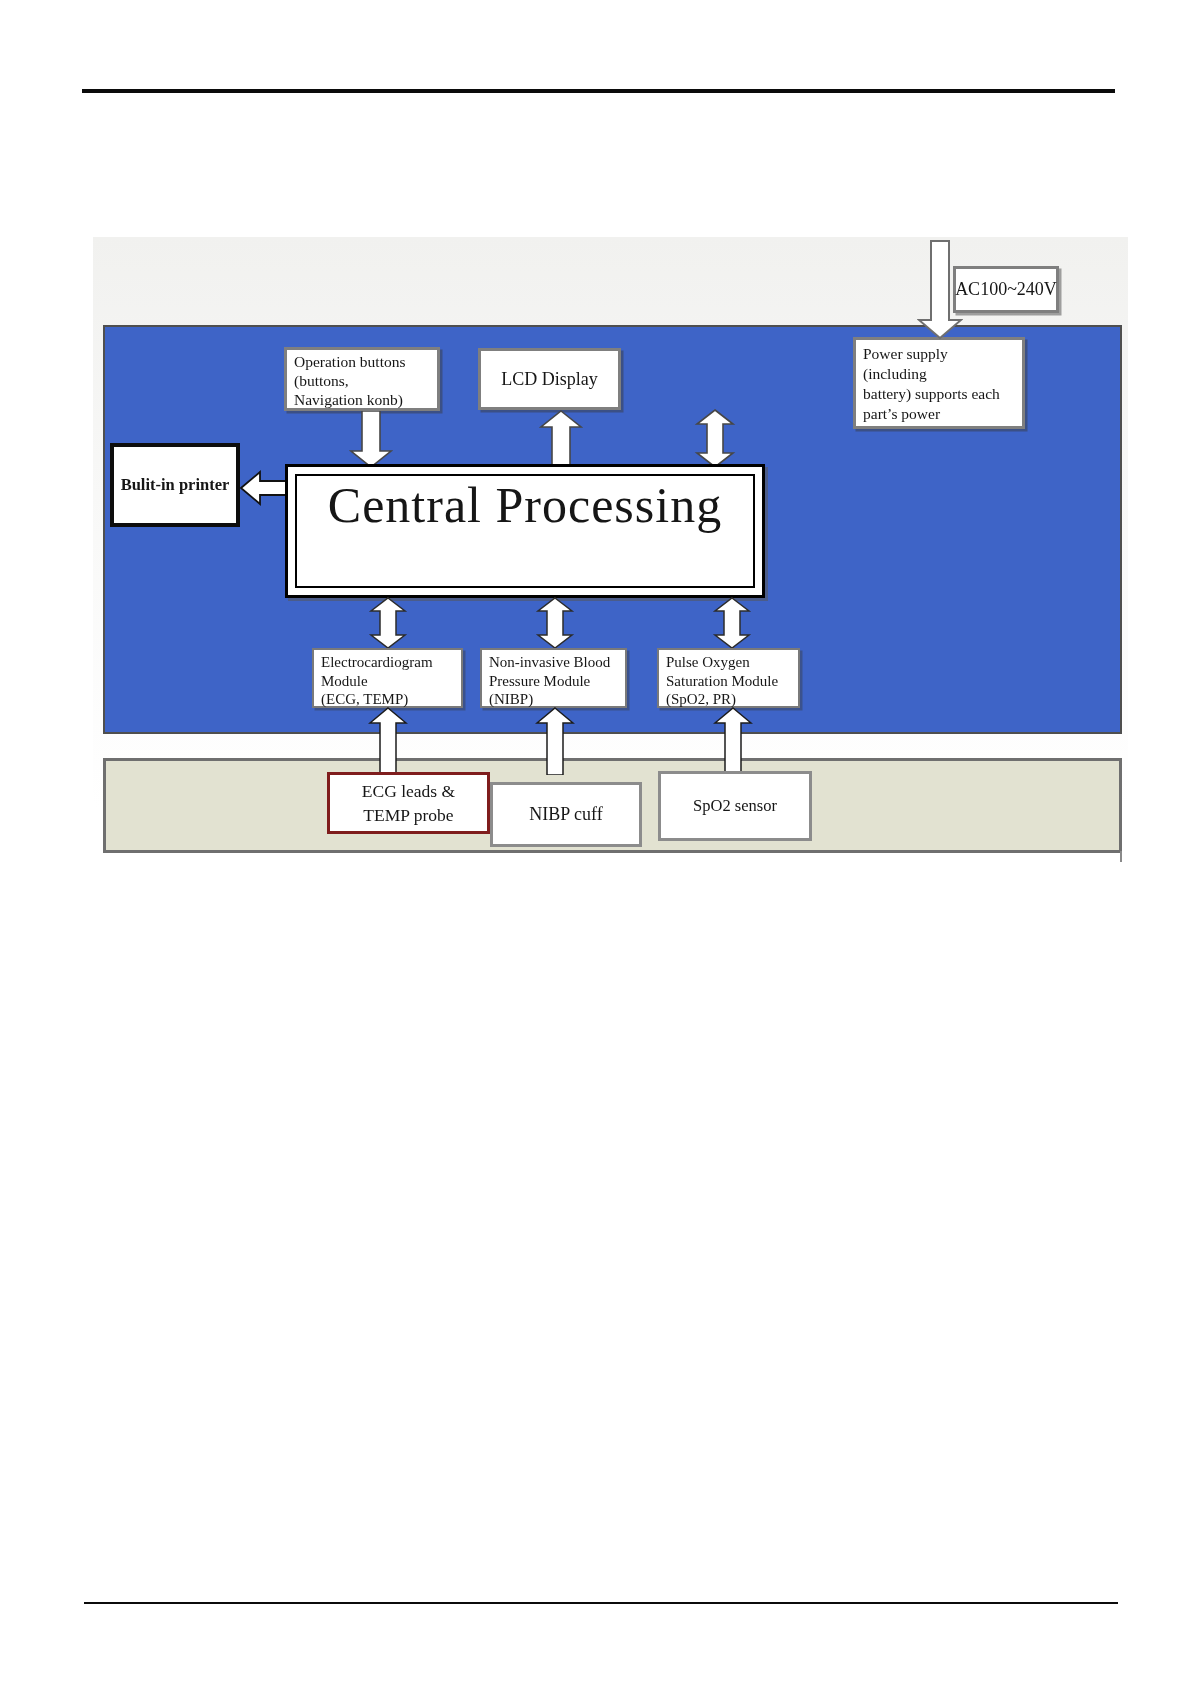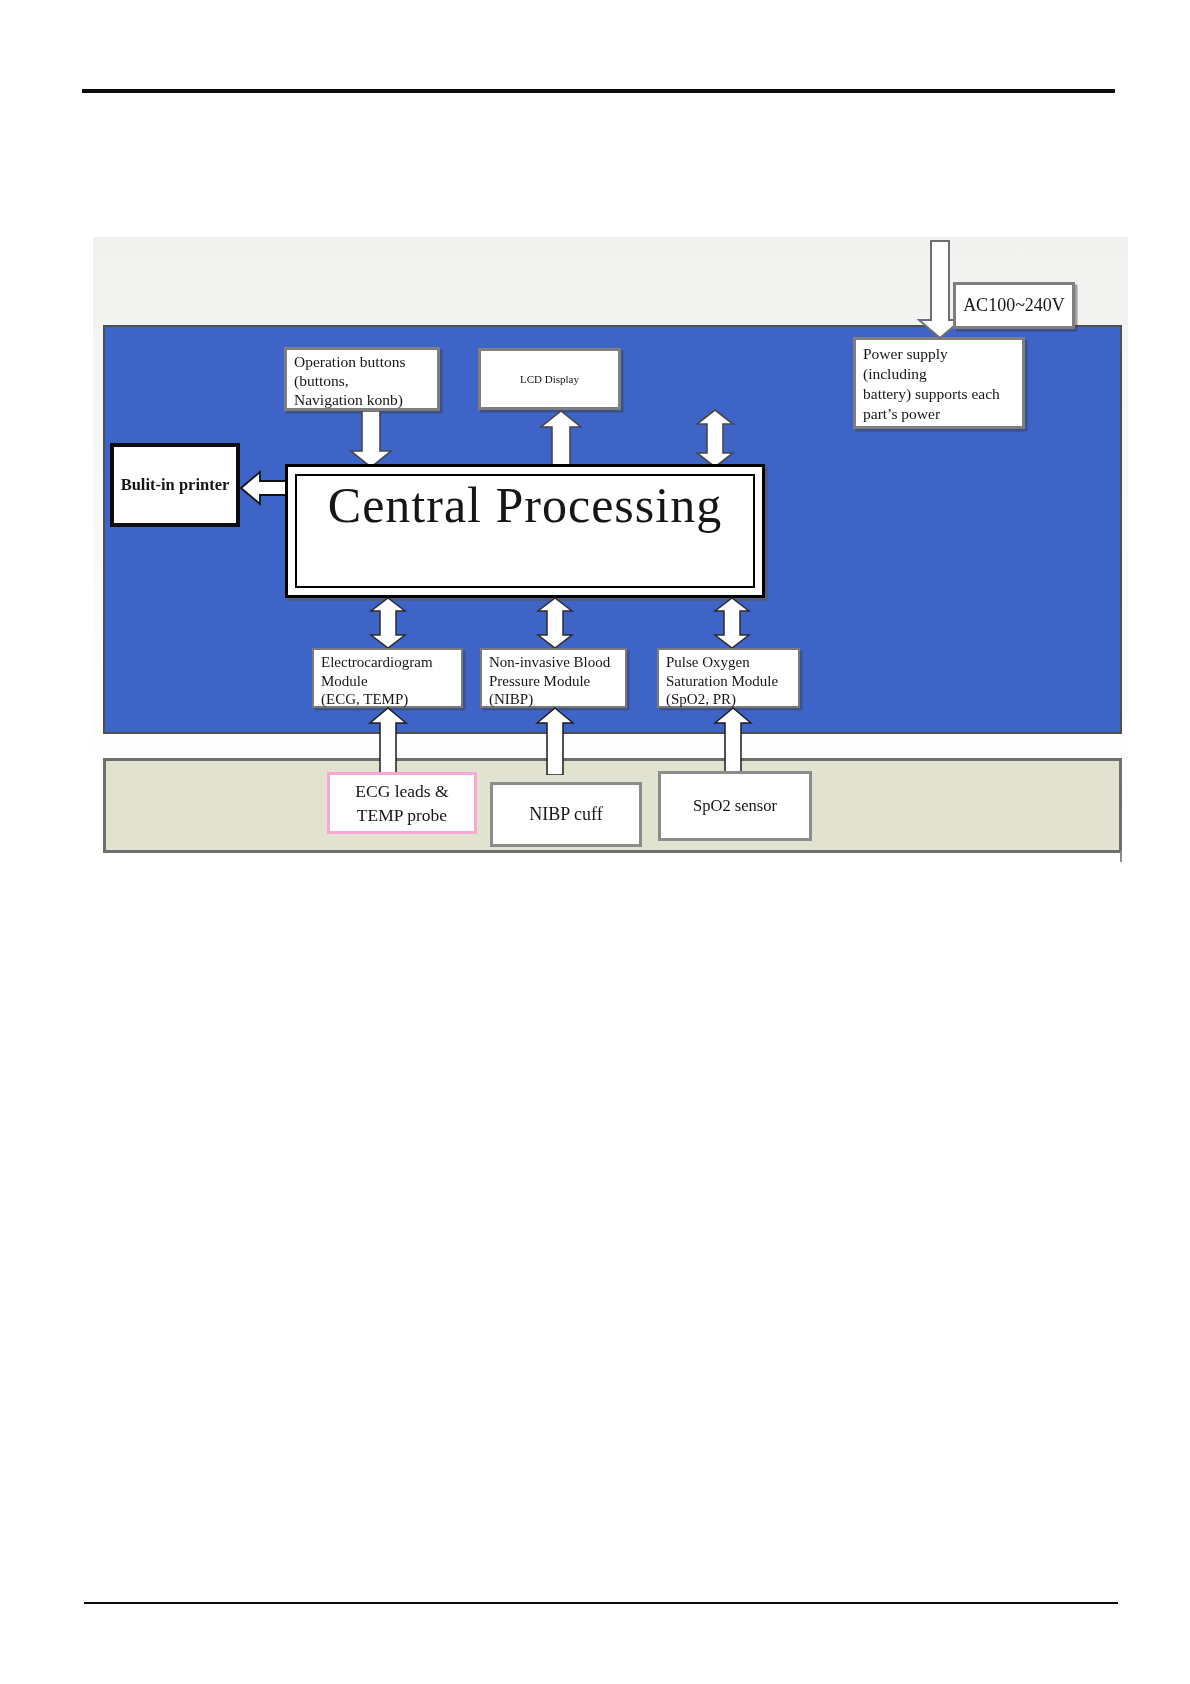--- a/index.html
+++ b/index.html
@@ -42,27 +42,27 @@
   <div class="abs box gray-b lbl15 pre" style="left:853px;top:337px;width:172px;height:92px;">Power supply (including
 battery) supports each
 part’s power</div>
 
   <div class="abs" style="left:917px;top:240px;">
     <svg width="46" height="100" viewBox="0 0 46 100">
       <polygon points="14,1 32,1 32,80 44,80 23,98 2,80 14,80" fill="#ffffff" stroke="#6f6f6f" stroke-width="2"></polygon>
     </svg>
   </div>
 
-  <div class="abs box gray-b center" style="left:953px;top:266px;width:122px;height:47px;font-size:18px;margin-top:16px;">AC100~240V</div>
+  <div class="abs box gray-b center" style="left:953px;top:266px;width:106px;height:47px;font-size:18px;">AC100~240V</div>
 
   <div class="abs box gray-b lbl15 pre" style="left:284px;top:347px;width:156px;height:64px;padding:2px 7px;line-height:19px;">Operation buttons
 (buttons,
 Navigation konb)</div>
 
-  <div class="abs box gray-b center" style="left:478px;top:348px;width:143px;height:62px;font-size:11px;">LCD Display</div>
+  <div class="abs box gray-b center" style="left:478px;top:348px;width:143px;height:62px;font-size:18px;">LCD Display</div>
 
 
   <div class="abs" style="left:349px;top:411px;">
     <svg width="44" height="57" viewBox="0 0 44 57">
       <polygon points="13,0 31,0 31,40 42,40 22,56 2,40 13,40" fill="#ffffff" stroke="#474747" stroke-width="1.6"></polygon>
     </svg>
   </div>
 
   <div class="abs" style="left:539px;top:410px;">
     <svg width="44" height="58" viewBox="0 0 44 58">
@@ -125,18 +125,18 @@
     <svg width="40" height="68" viewBox="0 0 40 68">
       <polygon points="20,1 38,16 28,16 28,68 12,68 12,16 2,16" fill="#ffffff" stroke="#1c1c1c" stroke-width="1.5"></polygon>
     </svg>
   </div>
   <div class="abs" style="left:713px;top:707px;">
     <svg width="40" height="68" viewBox="0 0 40 68">
       <polygon points="20,1 38,16 28,16 28,68 12,68 12,16 2,16" fill="#ffffff" stroke="#1c1c1c" stroke-width="1.5"></polygon>
     </svg>
   </div>
 
-  <div class="abs box center pre" style="left:327px;top:772px;width:150px;height:62px;font-size:17.5px;line-height:24px;border:3px solid #f9a8d4;">ECG leads &amp;
+  <div class="abs box center pre" style="left:327px;top:772px;width:163px;height:62px;font-size:17.5px;line-height:24px;border:3px solid #7f1d1d;">ECG leads &amp;
 TEMP probe</div>
   <div class="abs box center pre" style="left:490px;top:770px;width:152px;height:65px;font-size:18px;border:3px solid #8c8c8c;margin-top:12px;">NIBP cuff</div>
   <div class="abs box center pre" style="left:658px;top:771px;width:154px;height:70px;font-size:16.5px;border:3px solid #8c8c8c;">SpO2 sensor</div>
 
 </div>
 
 </body></html>

